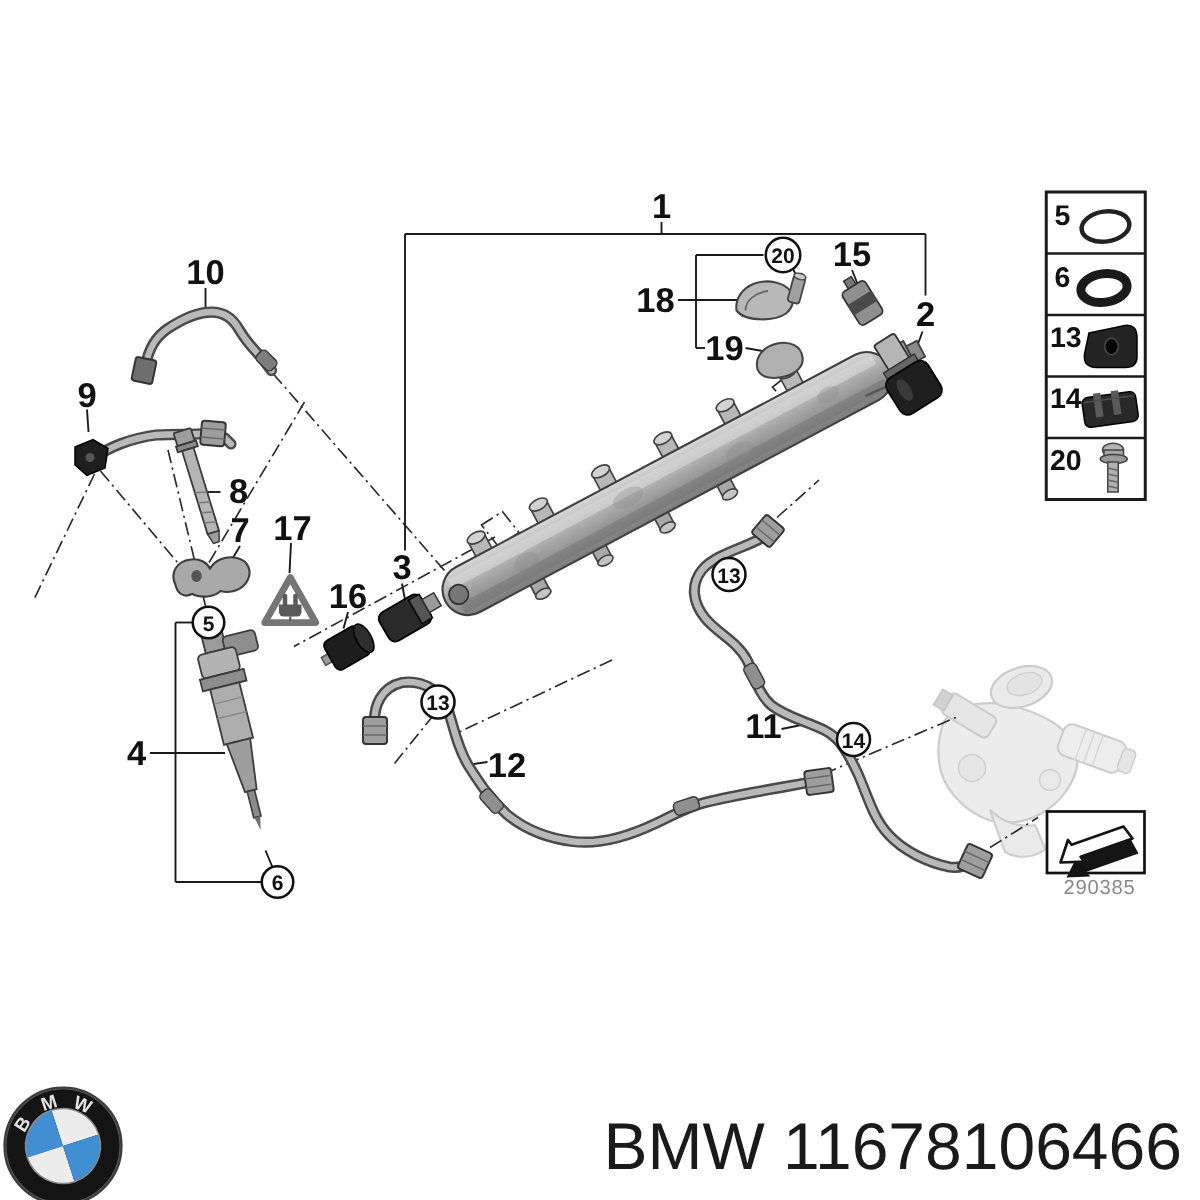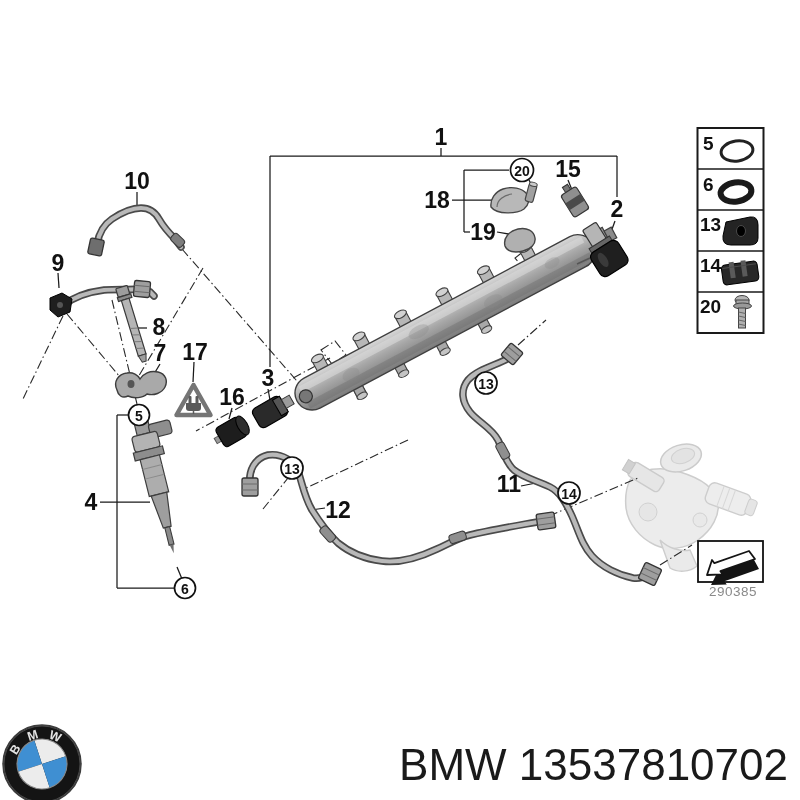--- a/index.html
+++ b/index.html
@@ -375,15 +375,15 @@
         <path d="M0,0 L-25,0 A25,25 0 0 0 0,25 Z" fill="#ececec"></path>
         <path d="M0,0 L0,25 A25,25 0 0 0 25,0 Z" fill="#3f8fd2"></path>
         <circle cx="0" cy="0" r="25" fill="none" stroke="#8a8a8a" stroke-width="1"></circle>
         <text class="logo-letter" x="-21" y="-22" text-anchor="middle" dominant-baseline="central" transform="rotate(-40 -21 -22)">B</text>
         <text class="logo-letter" x="0" y="-30" text-anchor="middle" dominant-baseline="central">M</text>
         <text class="logo-letter" x="21" y="-22" text-anchor="middle" dominant-baseline="central" transform="rotate(40 21 -22)">W</text>
       </g>
     </g>
   </svg>
 </div>
-<div class="part-number">BMW 13537810702</div>
+<div class="part-number">BMW 11678106466</div>
 
 </div>
 
 </body></html>

